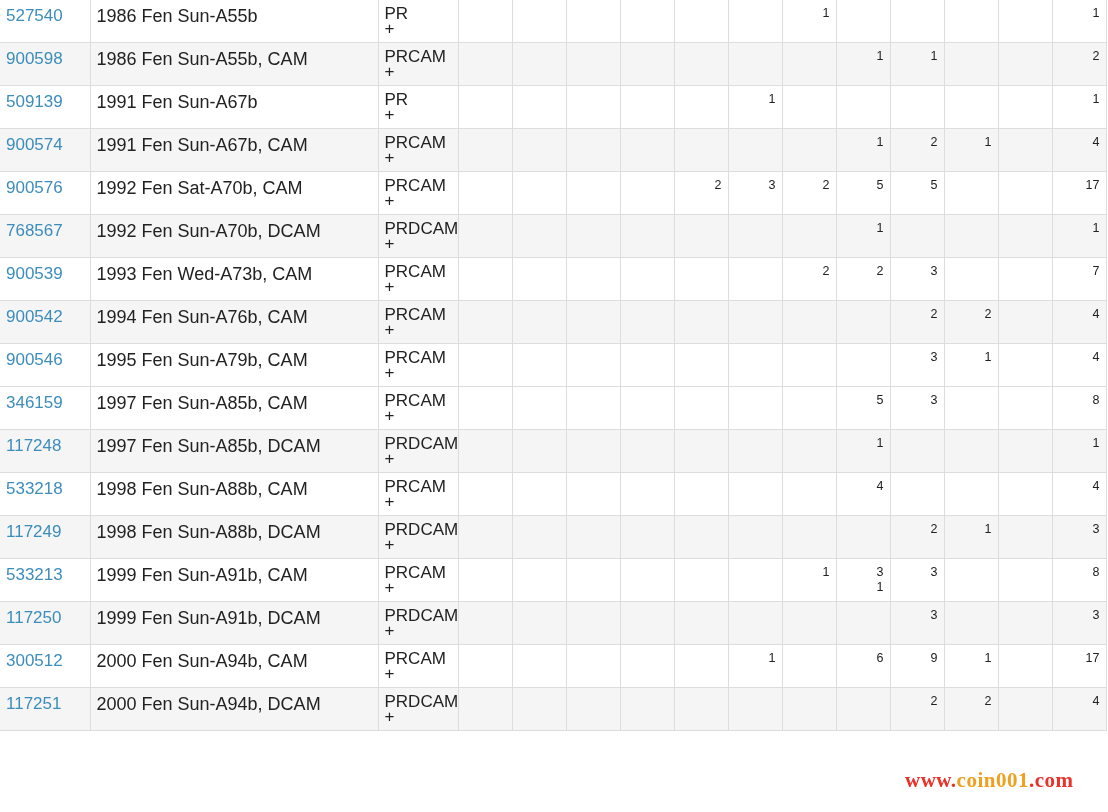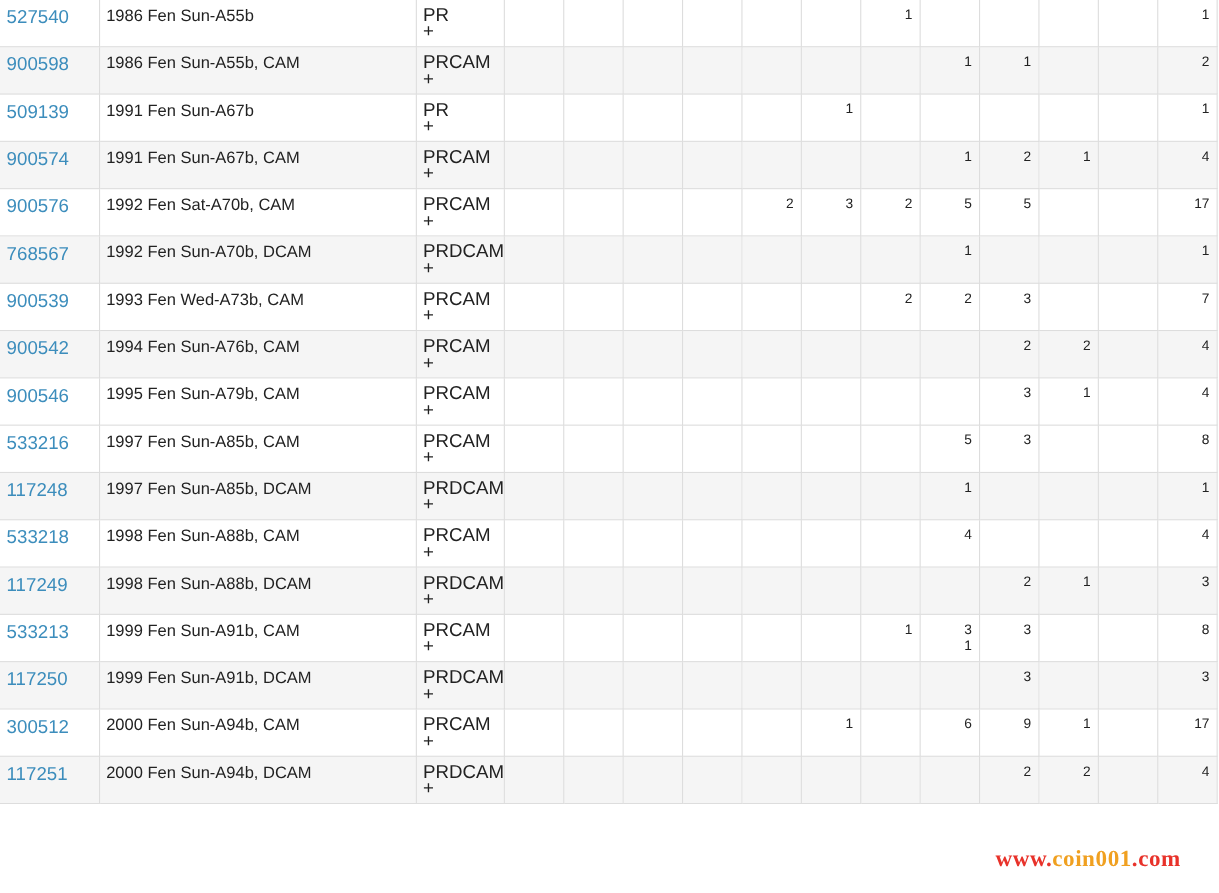--- a/index.html
+++ b/index.html
@@ -36,21 +36,21 @@
   td.c-id {
     width: 90px;
     color: #3c8dbc;
     font-size: 17px;
     padding-left: 8px;
   }
   td.c-name {
     width: 288px;
     color: #222222;
     padding-left: 8px;
-    font-size: 15px;
+    font-size: 18px;
   }
   td.c-type {
     width: 80px;
     color: #222222;
     padding-left: 8px;
     font-size: 17px;
     line-height: 15px;
   }
   td.c-num {
     width: 54px;
@@ -265,21 +265,21 @@
         <td class="c-num"></td>
         <td class="c-num"></td>
         <td class="c-num"></td>
         <td class="c-num"></td>
         <td class="c-num">3</td>
         <td class="c-num">1</td>
         <td class="c-num"></td>
         <td class="c-total">4</td>
       </tr>
       <tr class="row-odd">
-        <td class="c-id">533216</td>
+        <td class="c-id">346159</td>
         <td class="c-name">1997 Fen Sun-A85b, CAM</td>
         <td class="c-type">
           <span class="stack-line">PRCAM</span>
           <span class="type-plus">+</span>
         </td>
         <td class="c-num"></td>
         <td class="c-num"></td>
         <td class="c-num"></td>
         <td class="c-num"></td>
         <td class="c-num"></td>

